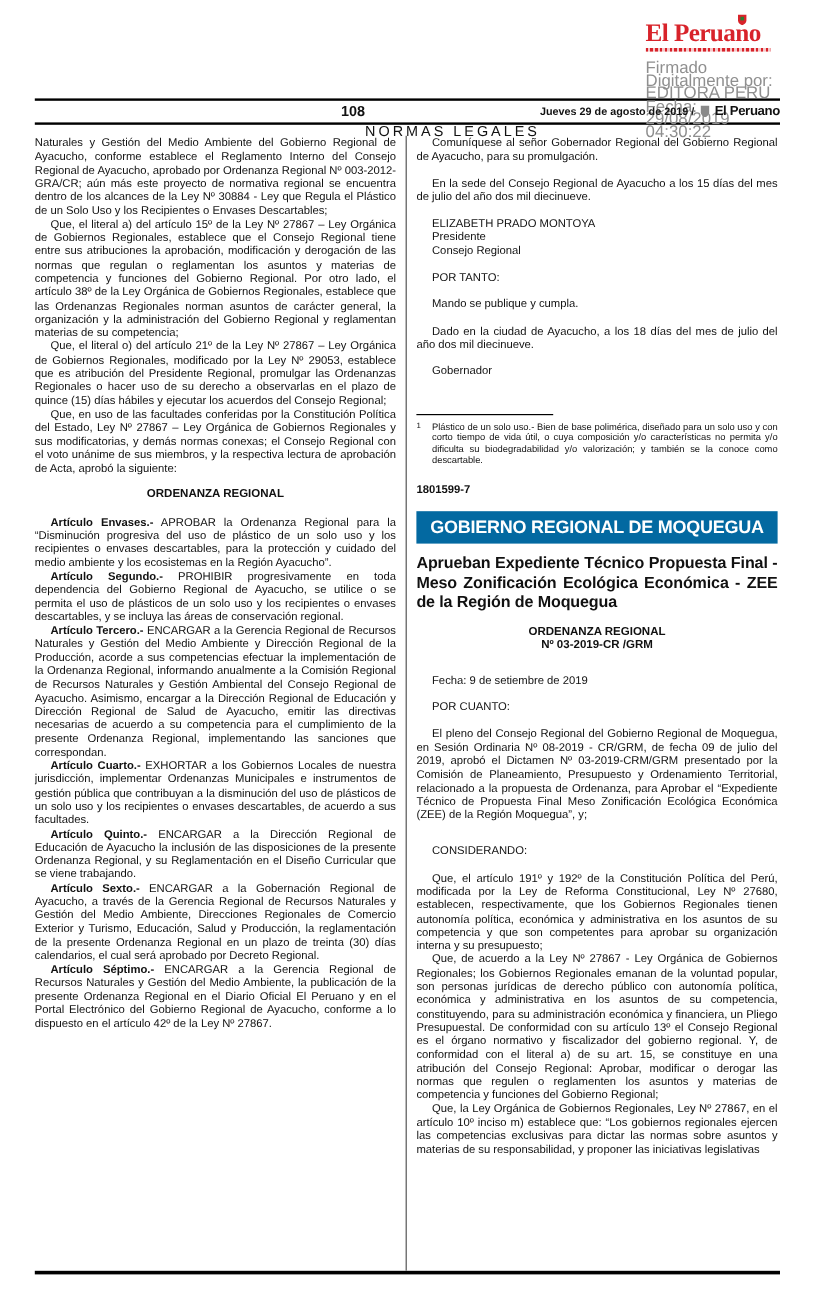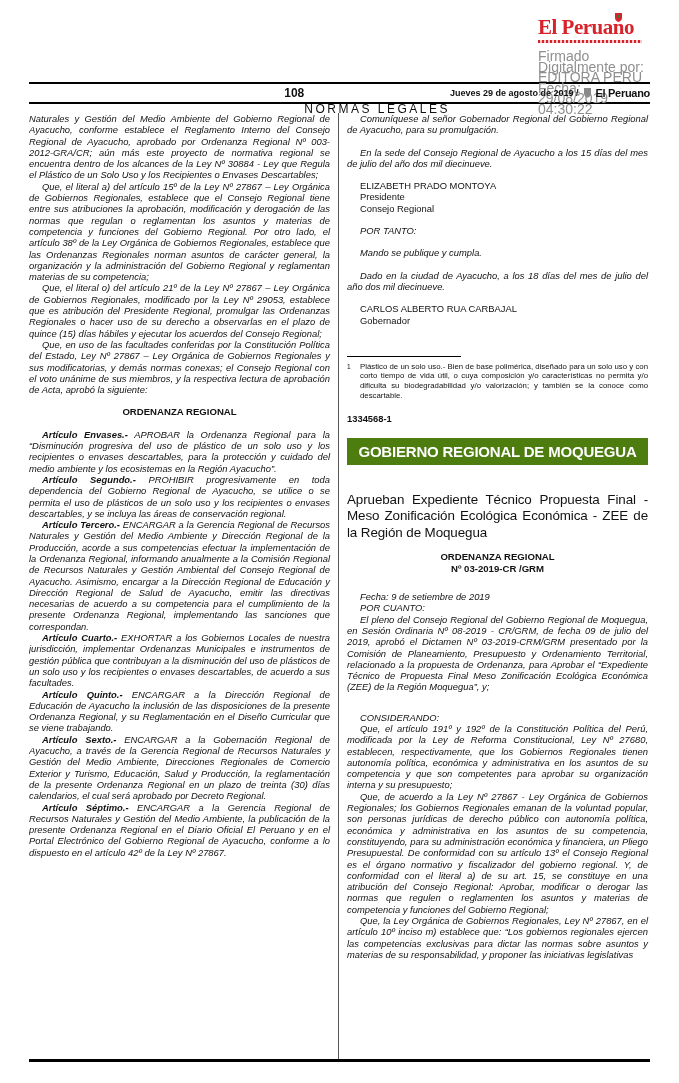--- a/index.html
+++ b/index.html
@@ -30,43 +30,43 @@
   .page-num{font-weight:bold;font-size:12px;}
   .section-title{font-weight:normal;font-size:12px;letter-spacing:2.5px;margin-top:32px;}
   .date-brand{display:flex;align-items:center;gap:4px;font-size:9px;font-weight:bold;}
   .brand-sm{font-size:11px;font-weight:bold;letter-spacing:-0.3px;}
   .crest-sm{display:inline-block;width:9px;height:10px;}
 
   
   .columns{display:flex;margin-top:9px;height:946px;overflow:hidden;position:relative;}
   .col{width:301px;font-size:9.4px;line-height:11.3px;text-align:justify;}
   .divider{width:1px;background:#555;margin:0 8px 0 8px;flex:0 0 1px;}
-  p{margin:0;font-style:italic;}
+  p{margin:0;}
   .para{text-indent:13px;}
   .para.flush{text-indent:0;}
   .gap{height:11px;}
   .center-head{text-align:center;font-weight:bold;font-size:9.6px;margin:11px 0;}
   .lead{font-weight:bold;}
   .sig-block{padding-left:13px;}
 
   
   .fn-rule{width:114px;border-top:1px solid #000;margin:30px 0 5px;}
   .footnote{display:flex;font-size:7.8px;line-height:9.6px;}
   .fn-marker{flex:0 0 13px;font-size:6.5px;}
   .fn-text{flex:1;text-align:justify;}
   .notice-num{font-weight:bold;margin-top:13px;font-size:9.4px;}
   .banner{
-    margin-top:13px;background:#4d7c0f;color:#fff;font-weight:bold;
+    margin-top:13px;background:#0369a1;color:#fff;font-weight:bold;
     font-size:15px;line-height:15px;text-align:center;padding:6px 0 6px;
     letter-spacing:-0.2px;white-space:nowrap;overflow:hidden;
   }
-  .doc-title{font-weight:normal;font-size:13.4px;line-height:16.5px;text-align:justify;margin-top:27px;letter-spacing:-0.1px;}
+  .doc-title{font-weight:bold;font-size:13.4px;line-height:16.5px;text-align:justify;margin-top:8px;letter-spacing:-0.1px;}
   .sub-head{text-align:center;font-weight:bold;font-size:9.6px;line-height:11.5px;margin-top:10px;}
   .spaced-top{margin-top:17px;}
-  .spaced-top-sm{margin-top:0;}
+  .spaced-top-sm{margin-top:11px;}
   .spaced-top-lg{margin-top:19px;}
 
   .bottom-rule{position:absolute;left:29px;right:29px;top:1059px;height:3px;background:#000;}
 </style>
 </head>
 <body>
 
 <div class="page">
 
   <div class="masthead">
@@ -131,31 +131,30 @@
         <div>Consejo Regional</div>
       </div>
       <div class="gap"></div>
       <p class="para">POR TANTO:</p>
       <div class="gap"></div>
       <p class="para">Mando se publique y cumpla.</p>
       <div class="gap"></div>
       <p class="para">Dado en la ciudad de Ayacucho, a los 18 días del mes de julio del año dos mil diecinueve.</p>
       <div class="gap"></div>
       <div class="sig-block">
-        <div>CARLOS ALBERTO RUA CARBAJAL</div>
         <div>Gobernador</div>
       </div>
 
       <div class="fn-rule"></div>
       <div class="footnote">
         <span class="fn-marker">1</span>
         <span class="fn-text">Plástico de un solo uso.- Bien de base polimérica, diseñado para un solo uso y con corto tiempo de vida útil, o cuya composición y/o características no permita y/o dificulta su biodegradabilidad y/o valorización; y también se la conoce como descartable.</span>
       </div>
 
-      <div class="notice-num">1334568-1</div>
+      <div class="notice-num">1801599-7</div>
 
       <div class="banner">GOBIERNO REGIONAL DE MOQUEGUA</div>
 
       <div class="doc-title">Aprueban Expediente Técnico Propuesta Final - Meso Zonificación Ecológica Económica - ZEE de la Región de Moquegua</div>
 
       <div class="sub-head">
         <div>ORDENANZA REGIONAL</div>
         <div>Nº 03-2019-CR /GRM</div>
       </div>
 

